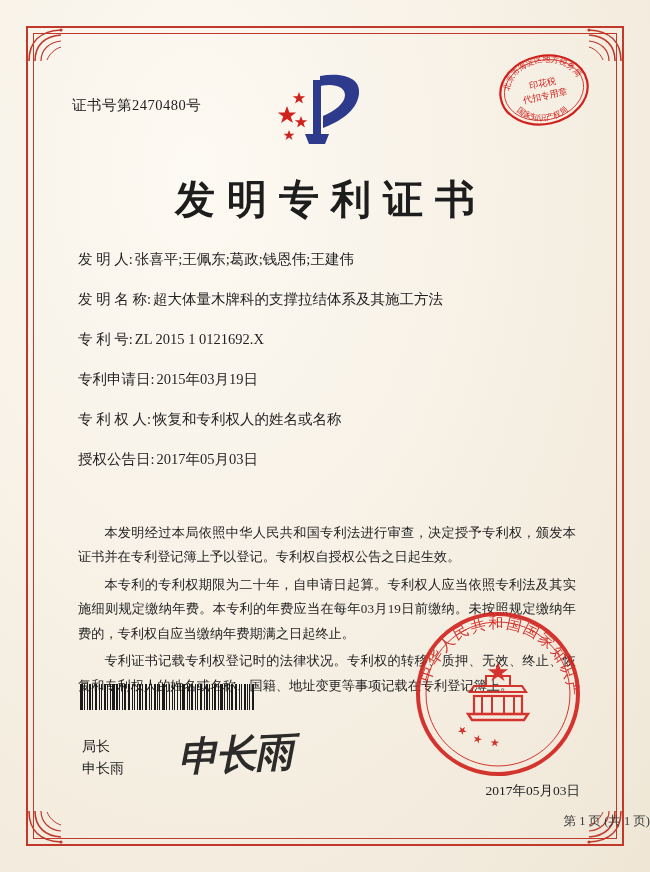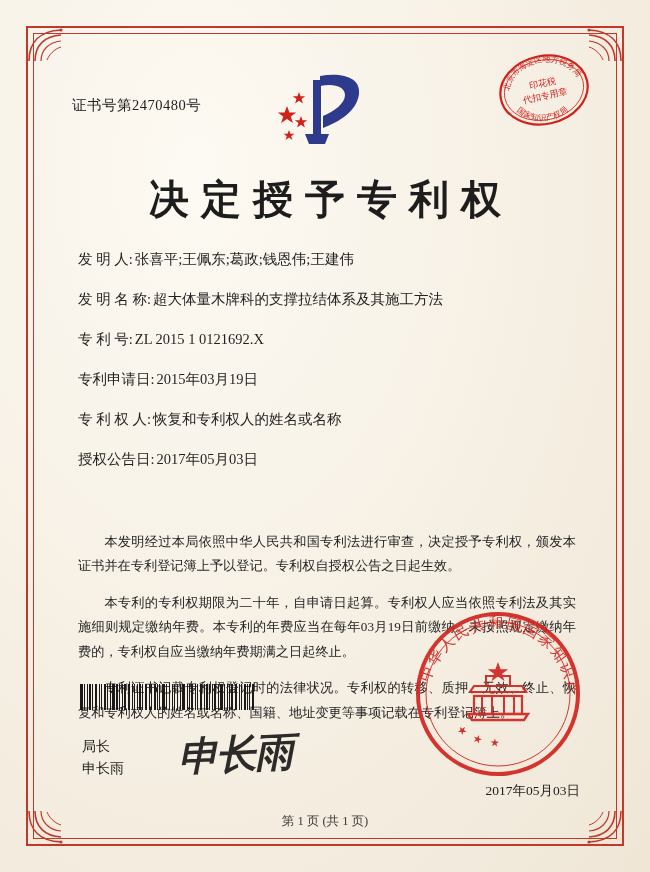--- a/index.html
+++ b/index.html
@@ -121,21 +121,21 @@
     position: absolute;
     left: 78px;
     right: 74px;
     top: 518px;
     font-size: 13.2px;
     line-height: 1.85;
     text-align: justify;
     color: #1f1f1f;
   }
   .body-text p {
-    margin: 12px 0 2px 0;
+    margin: 3px 0 2px 0;
     text-indent: 2em;
   }
 
   
   .barcode {
     position: absolute;
     left: 80px;
     top: 684px;
     width: 175px;
     height: 26px;
@@ -187,21 +187,21 @@
     bottom: 72px;
     font-size: 13.5px;
     color: #1f1f1f;
   }
 
   
   .footer {
     position: absolute;
     left: 0; right: 0;
     bottom: 42px;
-    text-align: center;
+    text-align: right;
     font-size: 12.5px;
     color: #3a3a3a;
   }
 </style>
 </head>
 <body>
 
 <div class="page">
 
   <div class="border-outer"></div>
@@ -275,21 +275,21 @@
           <textPath href="#arcTop" startOffset="8%">北京市海淀区地方税务局</textPath>
         </text>
         <path id="arcBot" d="M14 52 A34 26 0 0 0 82 52" fill="none" stroke="none"></path>
         <text font-family="'Liberation Serif', serif" font-size="8" fill="#d0211c">
           <textPath href="#arcBot" startOffset="12%">国家知识产权局</textPath>
         </text>
       </g>
     </svg>
   </div>
 
-  <div class="title">决定授予专利权</div>
+  <div class="title">发明专利证书</div>
 
   <div class="fields">
     <div class="field-row">
       <span class="field-label">发 明 人:</span>
       <span class="field-value">张喜平;王佩东;葛政;钱恩伟;王建伟</span>
     </div>
     <div class="field-row">
       <span class="field-label">发 明 名 称:</span>
       <span class="field-value">超大体量木牌科的支撑拉结体系及其施工方法</span>
     </div>

